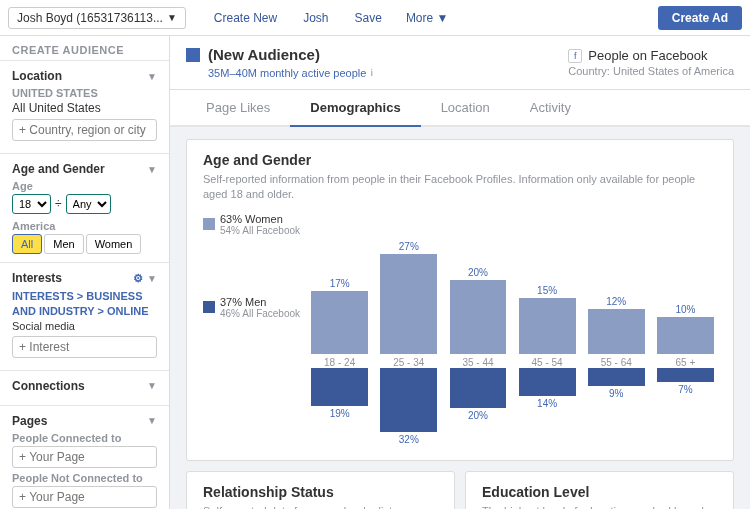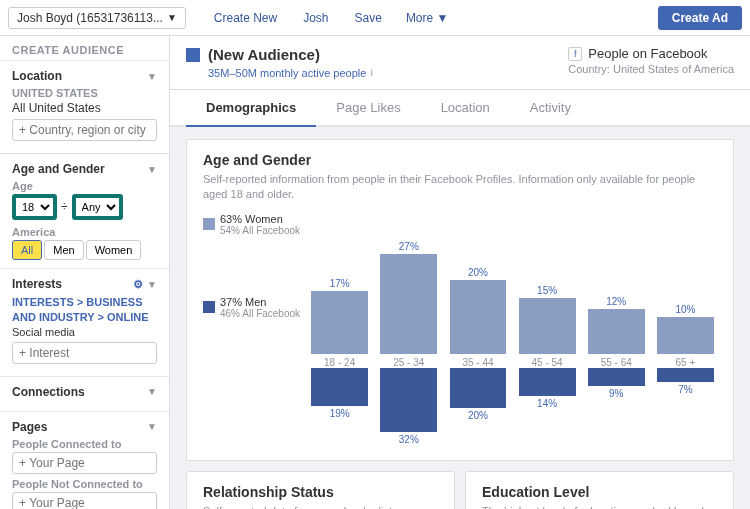--- a/index.html
+++ b/index.html
@@ -49,41 +49,41 @@
     }
     .sidebar-section-header .chevron { font-size: 10px; color: #90949c; }
     .sidebar-label { font-size: 11px; font-weight: bold; color: #90949c; margin-bottom: 2px; }
     .sidebar-value { font-size: 12px; color: #333; margin-bottom: 4px; }
     .sidebar-input {
       width: 100%; border: 1px solid #ccc; border-radius: 3px; padding: 3px 6px;
       font-size: 12px; color: #90949c; margin-bottom: 4px;
     }
     .age-gender-row { display: flex; gap: 4px; align-items: center; margin-bottom: 6px; }
     .age-select {
-      border: 4px solid #0f766e; border-radius: 3px; padding: 2px 2px; font-size: 11px;
+      border: 1px solid #0f766e; border-radius: 3px; padding: 2px 2px; font-size: 11px;
       background: #fff; cursor: pointer;
     }
     .gender-btn-group { display: flex; gap: 2px; }
     .gender-btn {
       border: 1px solid #ccc; background: #fff; padding: 3px 8px; font-size: 11px;
       cursor: pointer; border-radius: 3px;
     }
     .gender-btn.active { background: #fde047; border-color: #4267b2; color: #4267b2; }
     .interests-section { }
     .interests-gear { color: #4267b2; font-size: 11px; cursor: pointer; }
     .interests-path { font-size: 11px; font-weight: bold; color: #4267b2; line-height: 1.4; }
     .interests-sub { font-size: 11px; color: #333; margin-bottom: 4px; }
 
     
     .content { flex: 1; overflow-y: auto; background: #f0f2f5; }
 
     
     .audience-header {
       background: #fff; padding: 10px 16px; border-bottom: 1px solid #ddd;
-      display: flex; justify-content: space-between; align-items: flex-start; gap: 48px;
+      display: flex; justify-content: space-between; align-items: center; gap: 48px;
     }
     .audience-left {}
     .audience-title-row { display: flex; align-items: center; gap: 8px; }
     .audience-color-block { width: 14px; height: 14px; background: #4267b2; display: inline-block; }
     .audience-title { font-size: 15px; font-weight: bold; color: #333; }
     .audience-size { font-size: 11px; color: #4267b2; margin-top: 2px; margin-left: 22px; }
     .audience-info-icon { font-size: 10px; color: #90949c; cursor: pointer; margin-left: 4px; }
     .audience-right { text-align: right; }
     .facebook-badge { display: flex; align-items: center; gap: 6px; }
     .fb-icon-box { width: 14px; height: 14px; border: 1px solid #ccc; border-radius: 2px; display: flex; align-items: center; justify-content: center; font-size: 9px; color: #4267b2; }
@@ -218,36 +218,36 @@
 
   <div class="content">
 
     <div class="audience-header">
       <div class="audience-left">
         <div class="audience-title-row">
           <span class="audience-color-block"></span>
           <span class="audience-title">(New Audience)</span>
         </div>
         <div style="display:flex;align-items:center;margin-left:22px;margin-top:2px;">
-          <span class="audience-size" style="margin-left:0;">35M–50M monthly active people</span>
+          <span class="audience-size" style="margin-left:0;">35M–40M monthly active people</span>
           <span class="audience-info-icon">ℹ</span>
         </div>
       </div>
       <div class="audience-right">
         <div class="facebook-badge">
           <div class="fb-icon-box">f</div>
           <span class="facebook-label">People on Facebook</span>
         </div>
         <div class="facebook-country">Country: United States of America</div>
       </div>
     </div>
 
     <div class="tabs-bar">
+      <div class="tab">Page Likes</div>
       <div class="tab active">Demographics</div>
-      <div class="tab">Page Likes</div>
       <div class="tab">Location</div>
       <div class="tab">Activity</div>
     </div>
 
     <div class="charts-area">
 
       <div class="section-card">
         <div class="section-title">Age and Gender</div>
         <div class="section-desc">Self-reported information from people in their Facebook Profiles. Information only available for people aged 18 and older.</div>
 

